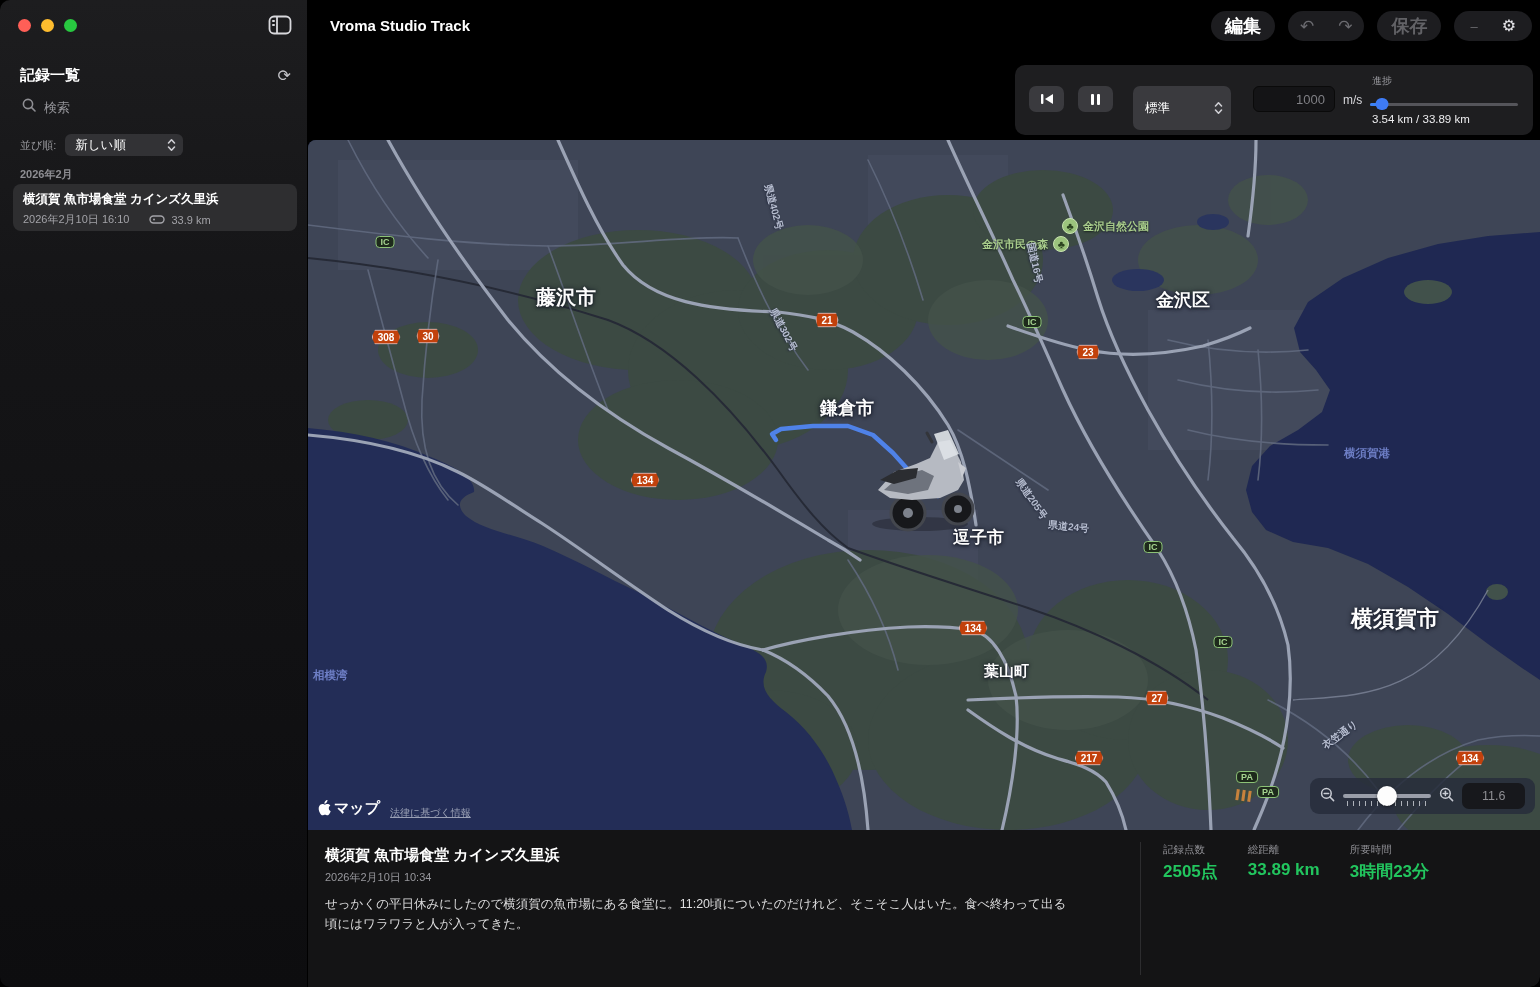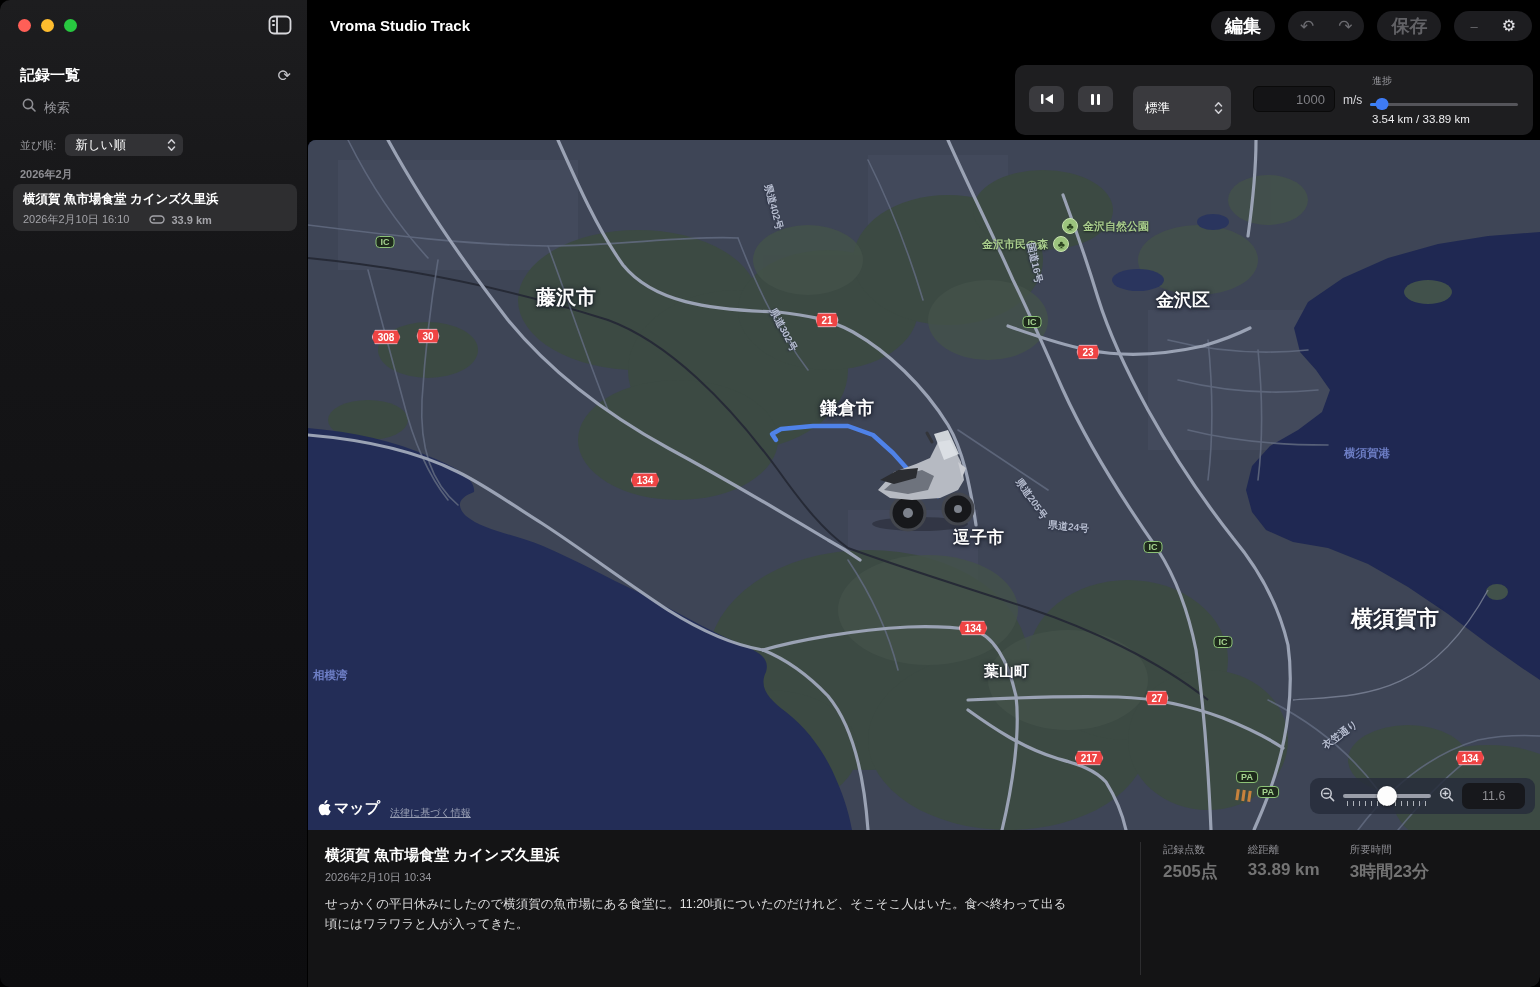--- a/index.html
+++ b/index.html
@@ -19,21 +19,21 @@
   .search-row { position:absolute; top:98px; left:22px; right:16px; display:flex; align-items:center; gap:8px; color:#8e8e93; }
   .search-row input { background:transparent; border:none; outline:none; color:#e8e8e8; font-size:13px; width:200px; font-family:inherit; }
   .search-row input::placeholder { color:#98989d; }
   .sort-row { position:absolute; top:134px; left:20px; display:flex; align-items:center; gap:9px; }
   .sort-label { color:#98989d; font-size:11px; }
   .sort-dd { display:flex; align-items:center; justify-content:space-between; width:118px; height:22px; background:#323235; border:none; border-radius:6px; color:#fff; font-size:12.5px; padding:0 7px 0 10px; cursor:pointer; font-family:inherit; }
   .section-head { position:absolute; top:167px; left:20px; color:#8e8e93; font-size:11px; font-weight:bold; }
   .record { position:absolute; top:184px; left:13px; width:284px; height:47px; background:#2e2e30; border-radius:8px; padding:7px 10px 0 10px; cursor:pointer; }
   .record-title { color:#fff; font-size:12.5px; font-weight:bold; white-space:nowrap; }
   .record-meta { display:flex; align-items:center; gap:8px; margin-top:4px; color:#a3a3a8; font-size:11px; }
-  .record-meta .dist-wrap { display:flex; align-items:center; gap:6px; margin-left:12px;font-weight:bold; }
+  .record-meta .dist-wrap { display:flex; align-items:center; gap:6px; margin-left:12px; }
 
   
   .content { position:relative; flex:1; height:100%; background:#000; }
   .titlebar { position:absolute; top:0; left:0; right:0; height:52px; }
   .app-title { position:absolute; left:22px; top:17px; color:#fff; font-size:15px; font-weight:bold; }
   .toolbar { position:absolute; right:8px; top:11px; display:flex; gap:13px; align-items:center; }
   .cap { background:#1d1d20; border:none; border-radius:15px; height:30px; display:flex; align-items:center; justify-content:center; color:#fff; font-size:18px; font-weight:bold; padding:0 14px; cursor:pointer; font-family:inherit; }
   .cap-group { background:#1d1d20; border-radius:15px; height:30px; display:flex; align-items:center; }
   .cap-group button { background:none; border:none; color:#6a6a6f; font-size:17px; padding:0 12px; cursor:pointer; line-height:1; }
   .dim { color:#626266; }
@@ -58,21 +58,21 @@
 
   
   .map { position:absolute; top:140px; left:0; right:0; height:690px; background:#20294e; border-radius:8px 0 0 0; overflow:hidden; }
   .map svg.geo { position:absolute; inset:0; }
   .map-labels { position:absolute; inset:0; pointer-events:none; }
   .city-label { position:absolute; color:#fdfdfd; font-weight:bold; text-shadow:0 1px 3px #141824,0 0 5px #141824; white-space:nowrap; }
   .water-label { position:absolute; color:#6d7ec5; font-size:11.5px; font-weight:bold; white-space:nowrap; }
   .park-label { position:absolute; display:flex; align-items:center; gap:5px; white-space:nowrap; }
   .park-label .txt { color:#a9cd8c; font-size:11px; font-weight:bold; text-shadow:0 1px 2px #16201a; }
   .tree-icon { width:16px; height:16px; border-radius:50%; background:#9cc47d; border:1px solid #c9e4b0; color:#2c4420; font-size:11px; line-height:14px; text-align:center; display:inline-block; }
-  .shield { position:absolute; transform:translate(-50%,-50%); background:#ef4444; color:#fff; border:1.5px solid #e8ecff; font-size:10px; font-weight:bold; padding:1px 5px; clip-path:polygon(12% 0,88% 0,100% 50%,88% 100%,12% 100%,0 50%); border-radius:3px; text-shadow:none; }
+  .shield { position:absolute; transform:translate(-50%,-50%); background:#c2410c; color:#fff; border:1.5px solid #e8ecff; font-size:10px; font-weight:bold; padding:1px 5px; clip-path:polygon(12% 0,88% 0,100% 50%,88% 100%,12% 100%,0 50%); border-radius:3px; text-shadow:none; }
   .abadge { position:absolute; transform:translate(-50%,-50%); background:#1e2a1c; color:#a5d38f; border:1.5px solid #8cc276; border-radius:4px; font-size:9px; font-weight:bold; padding:0px 4px; }
   .road-name { position:absolute; color:#b7bed0; font-size:10px; font-weight:bold; white-space:nowrap; text-shadow:0 1px 2px #20263a; }
   .rail-ticks { position:absolute; left:928px; top:650px; display:flex; gap:3px; transform:rotate(8deg); }
   .rail-ticks i { width:3px; height:11px; background:#c8823c; display:block; }
 
   .attribution { position:absolute; left:10px; bottom:10px; display:flex; align-items:baseline; gap:10px; }
   .brand { color:#fff; font-size:15px; font-weight:bold; display:flex; align-items:center; gap:3px; }
   .legal-link { color:#9aa0b5; font-size:10px; text-decoration:underline; cursor:pointer; }
 
   .zoomctl { position:absolute; right:5px; bottom:16px; width:225px; height:36px; background:rgba(38,44,58,0.82); border-radius:9px; display:flex; align-items:center; padding:0 10px; gap:8px; }
@@ -85,21 +85,21 @@
 
   
   .detail { position:absolute; left:0; right:0; top:830px; height:157px; background:#141415; border-radius:0 0 10px 0; }
   .detail-left { position:absolute; left:17px; top:16px; width:790px; }
   .detail-title { color:#fff; font-size:15px; font-weight:bold; }
   .detail-date { color:#98989d; font-size:11px; margin-top:5px; }
   .detail-note { color:#dededf; font-size:12.5px; margin-top:9px; line-height:1.6; max-width:752px; }
   .detail-divider { position:absolute; left:832px; top:12px; bottom:12px; width:1px; background:#2d2d2f; }
   .stats { position:absolute; left:855px; top:13px; display:flex; gap:30px; }
   .stat-label { color:#8e8e93; font-size:10.5px; }
-  .stat-value { color:#737373; font-size:17px; font-weight:bold; margin-top:3px; white-space:nowrap; }
+  .stat-value { color:#22c55e; font-size:17px; font-weight:bold; margin-top:3px; white-space:nowrap; }
 </style>
 </head>
 <body>
 
 <div class="window">
 
   <aside class="sidebar">
     <div class="traffic">
       <span class="t-red"></span>
       <span class="t-yellow"></span>

